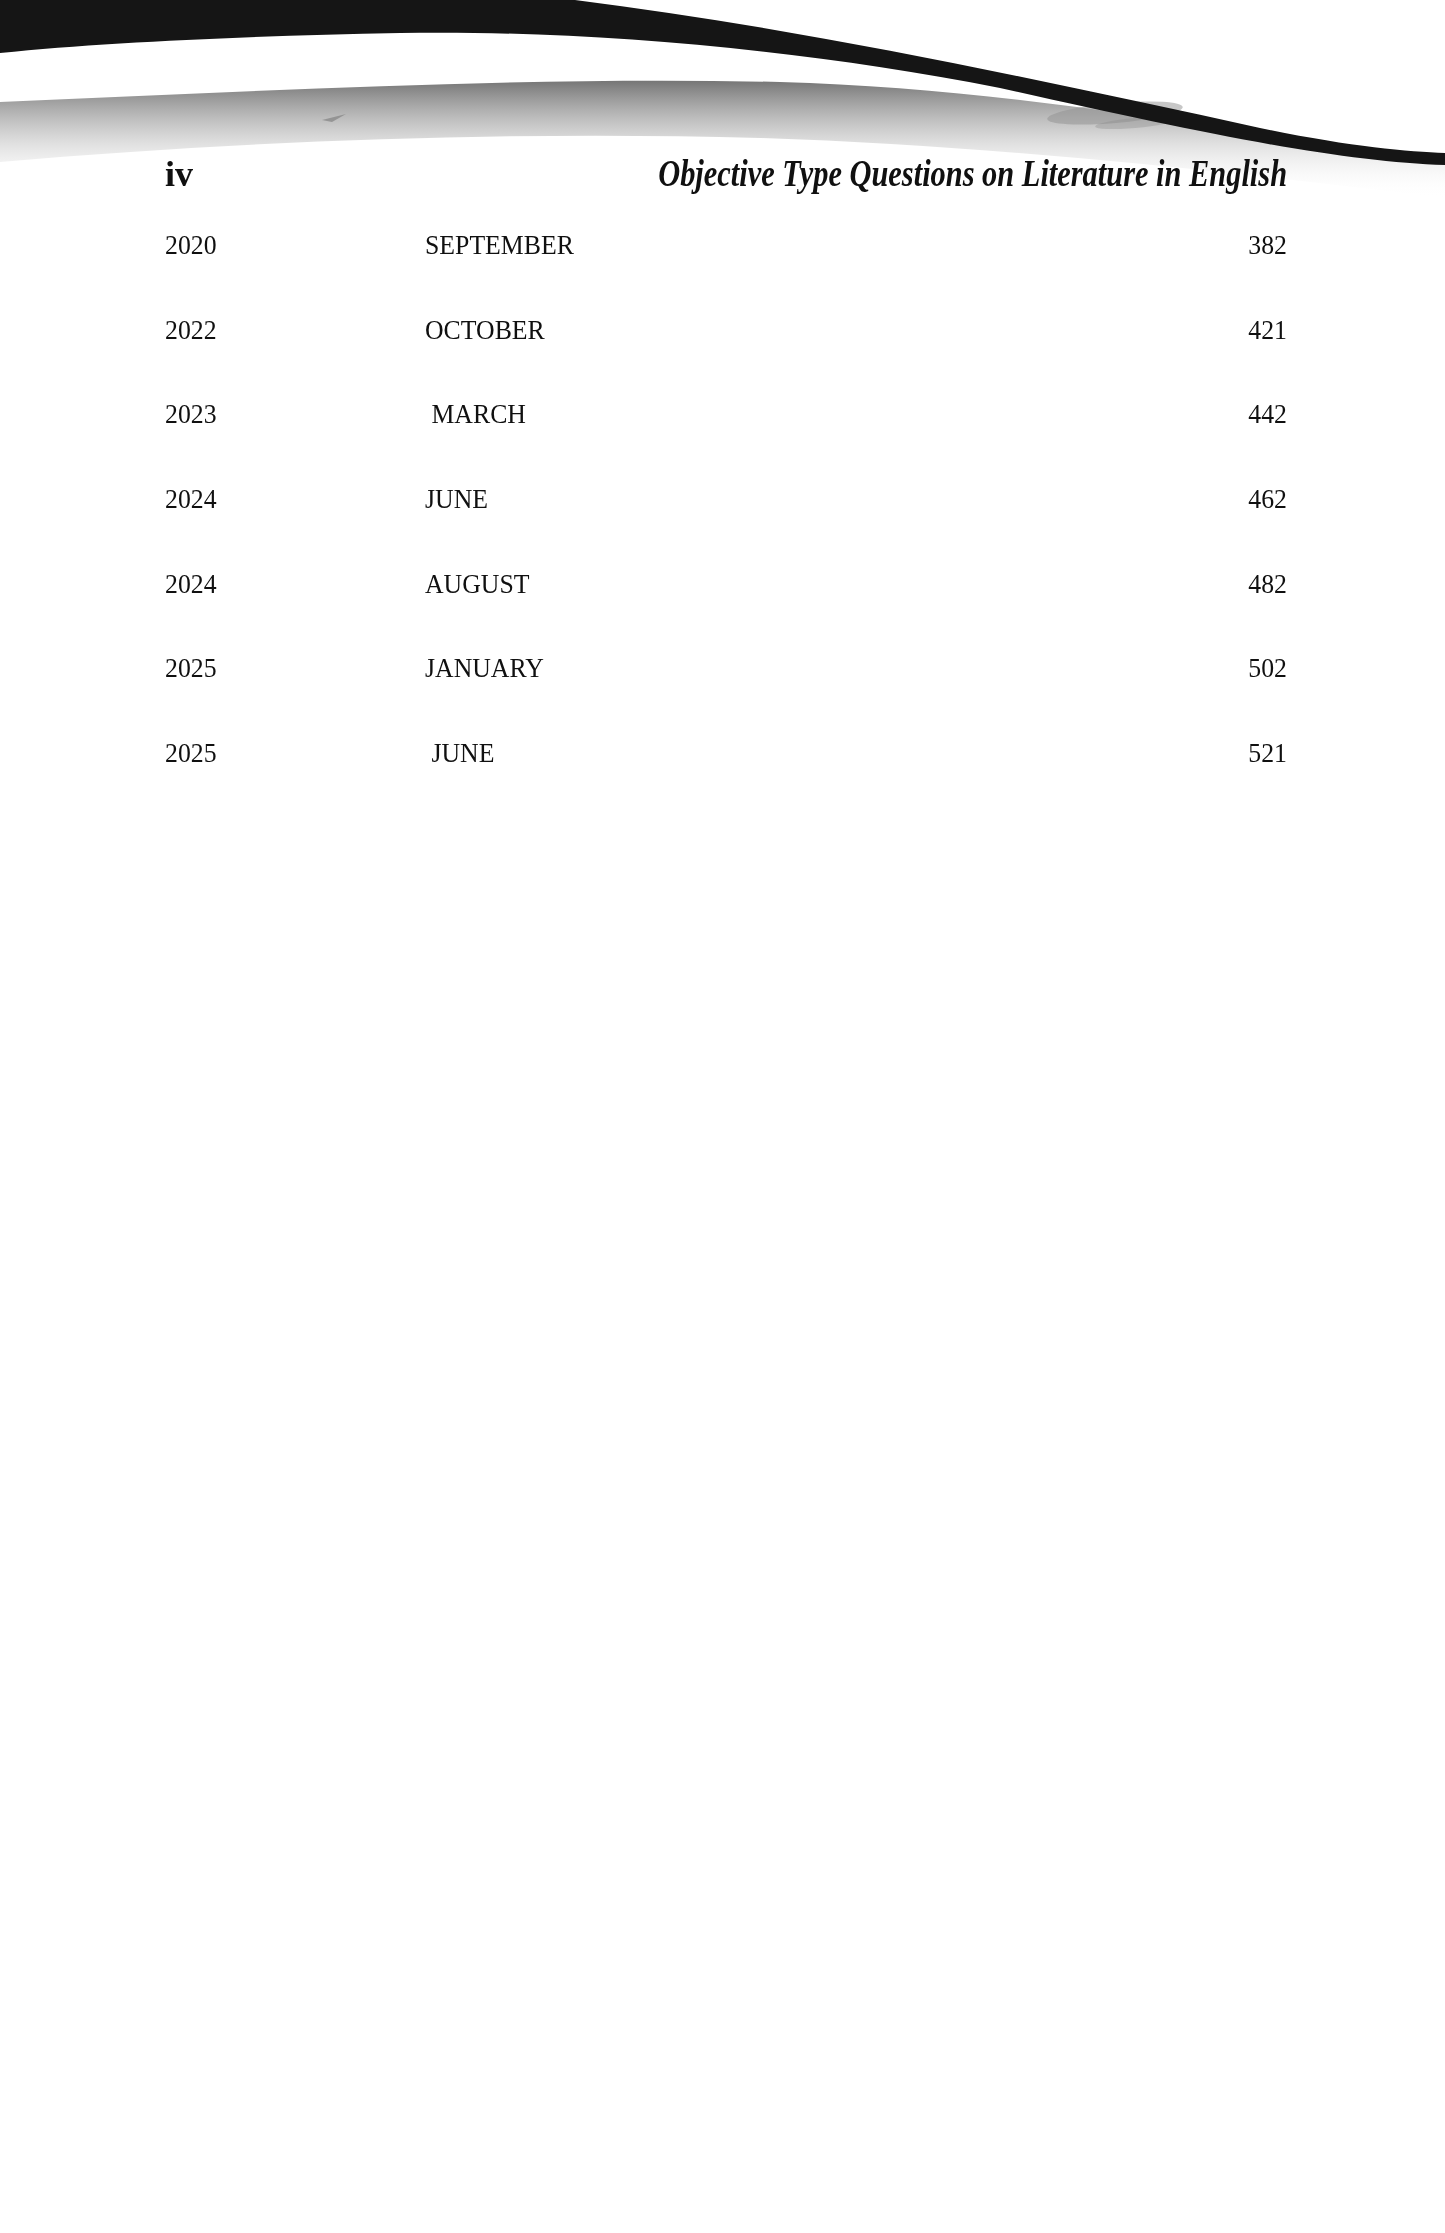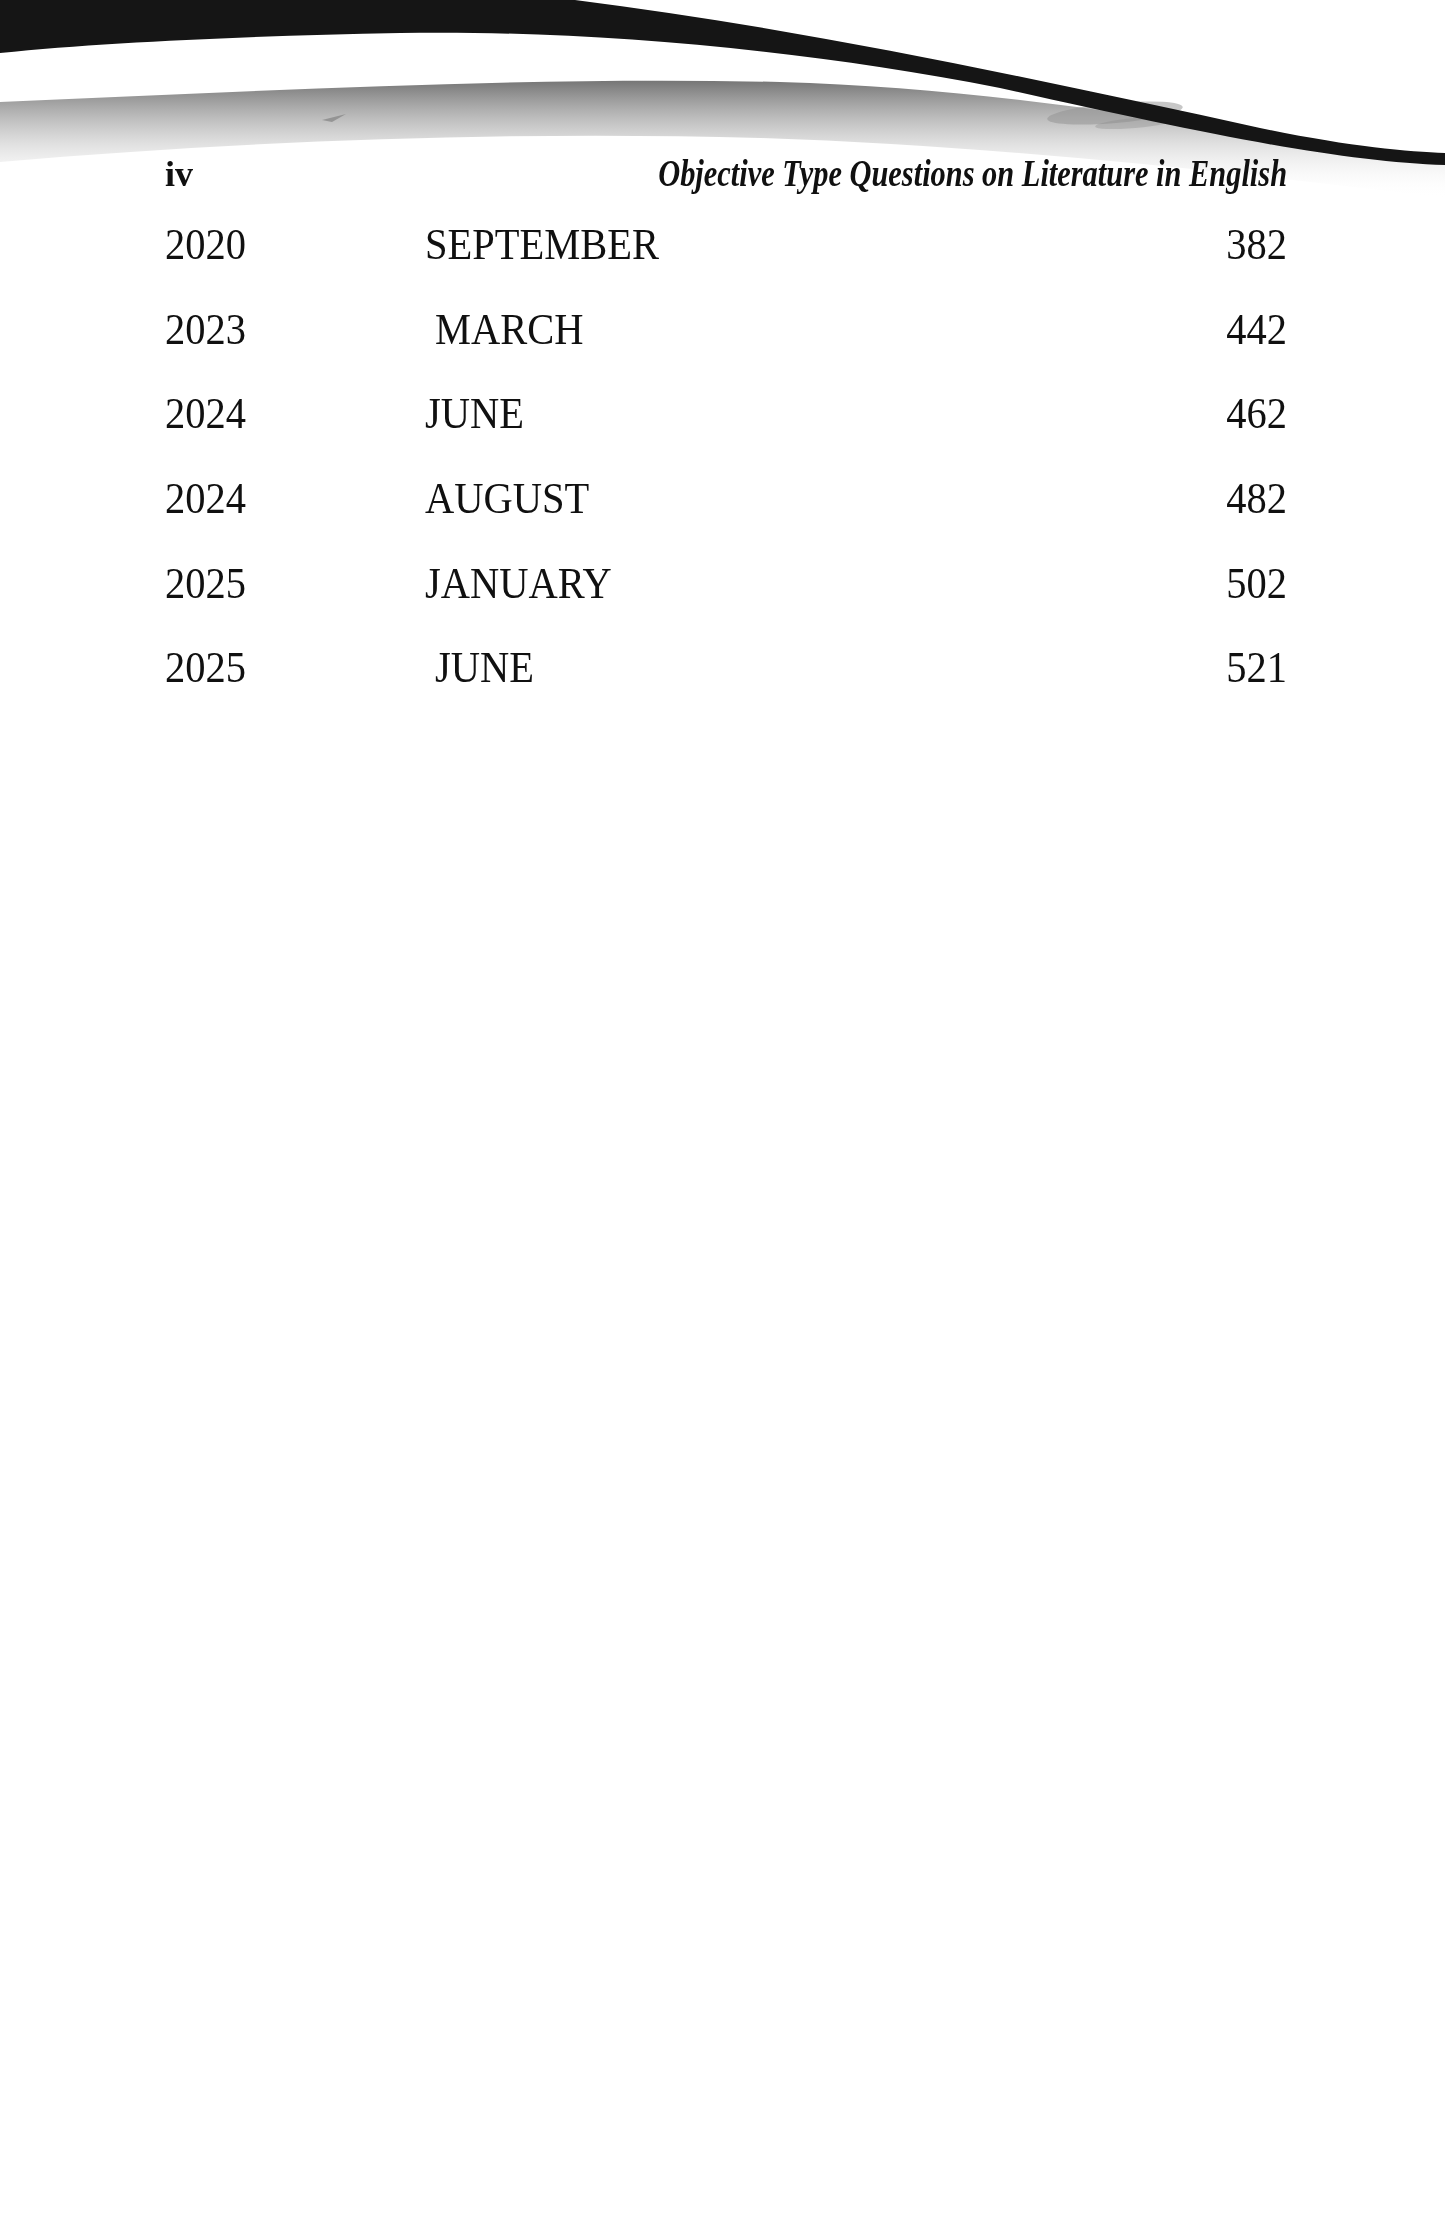--- a/index.html
+++ b/index.html
@@ -53,21 +53,21 @@
   .toc {
     position: absolute;
     top: 203px;
     left: 165px;
     right: 158px;
   }
   .toc-row {
     height: 84.6px;
     display: flex;
     align-items: center;
-    font-size: 44px;
+    font-size: 28px;
     line-height: 1;
     white-space: pre;
   }
   .cell-year {
     width: 260px;
     flex: 0 0 260px;
     transform: scaleX(0.92);
     transform-origin: 0 50%;
   }
   .cell-month {
@@ -113,20 +113,25 @@
 
   <main class="toc">
 
     <div class="toc-row">
       <span class="cell-year">2020</span>
       <span class="cell-month">SEPTEMBER</span>
       <span class="cell-page">382</span>
     </div>
 
 
+    <div class="toc-row">
+      <span class="cell-year">2022</span>
+      <span class="cell-month">OCTOBER</span>
+      <span class="cell-page">421</span>
+    </div>
 
     <div class="toc-row">
       <span class="cell-year">2023</span>
       <span class="cell-month"> MARCH</span>
       <span class="cell-page">442</span>
     </div>
 
     <div class="toc-row">
       <span class="cell-year">2024</span>
       <span class="cell-month">JUNE</span>

